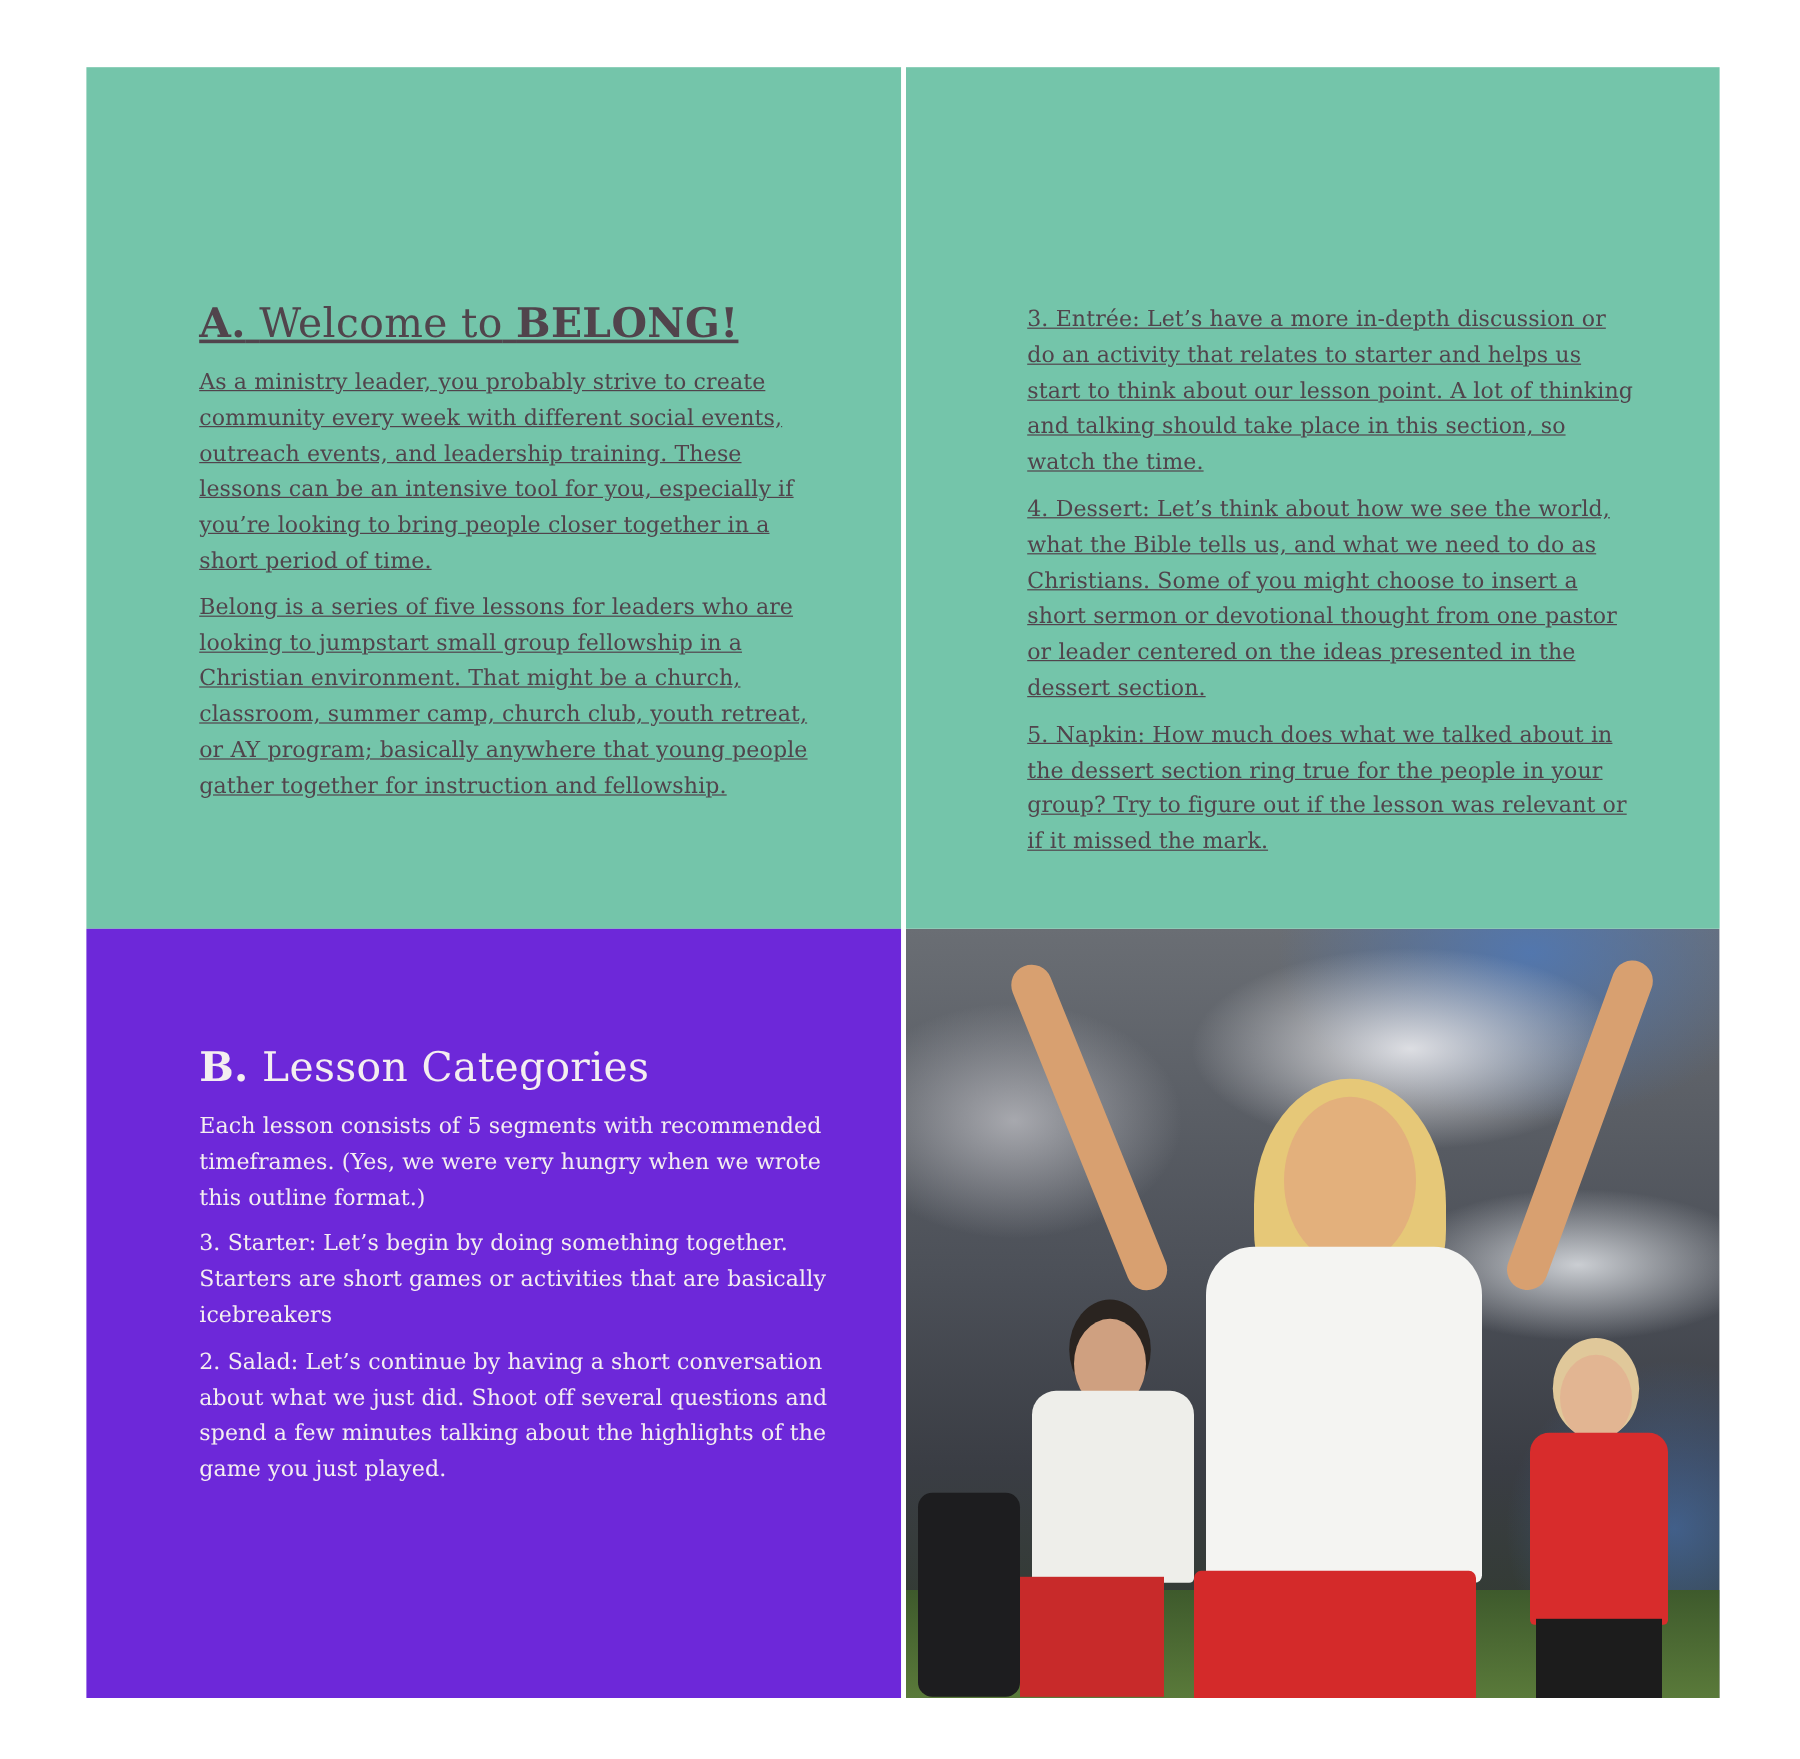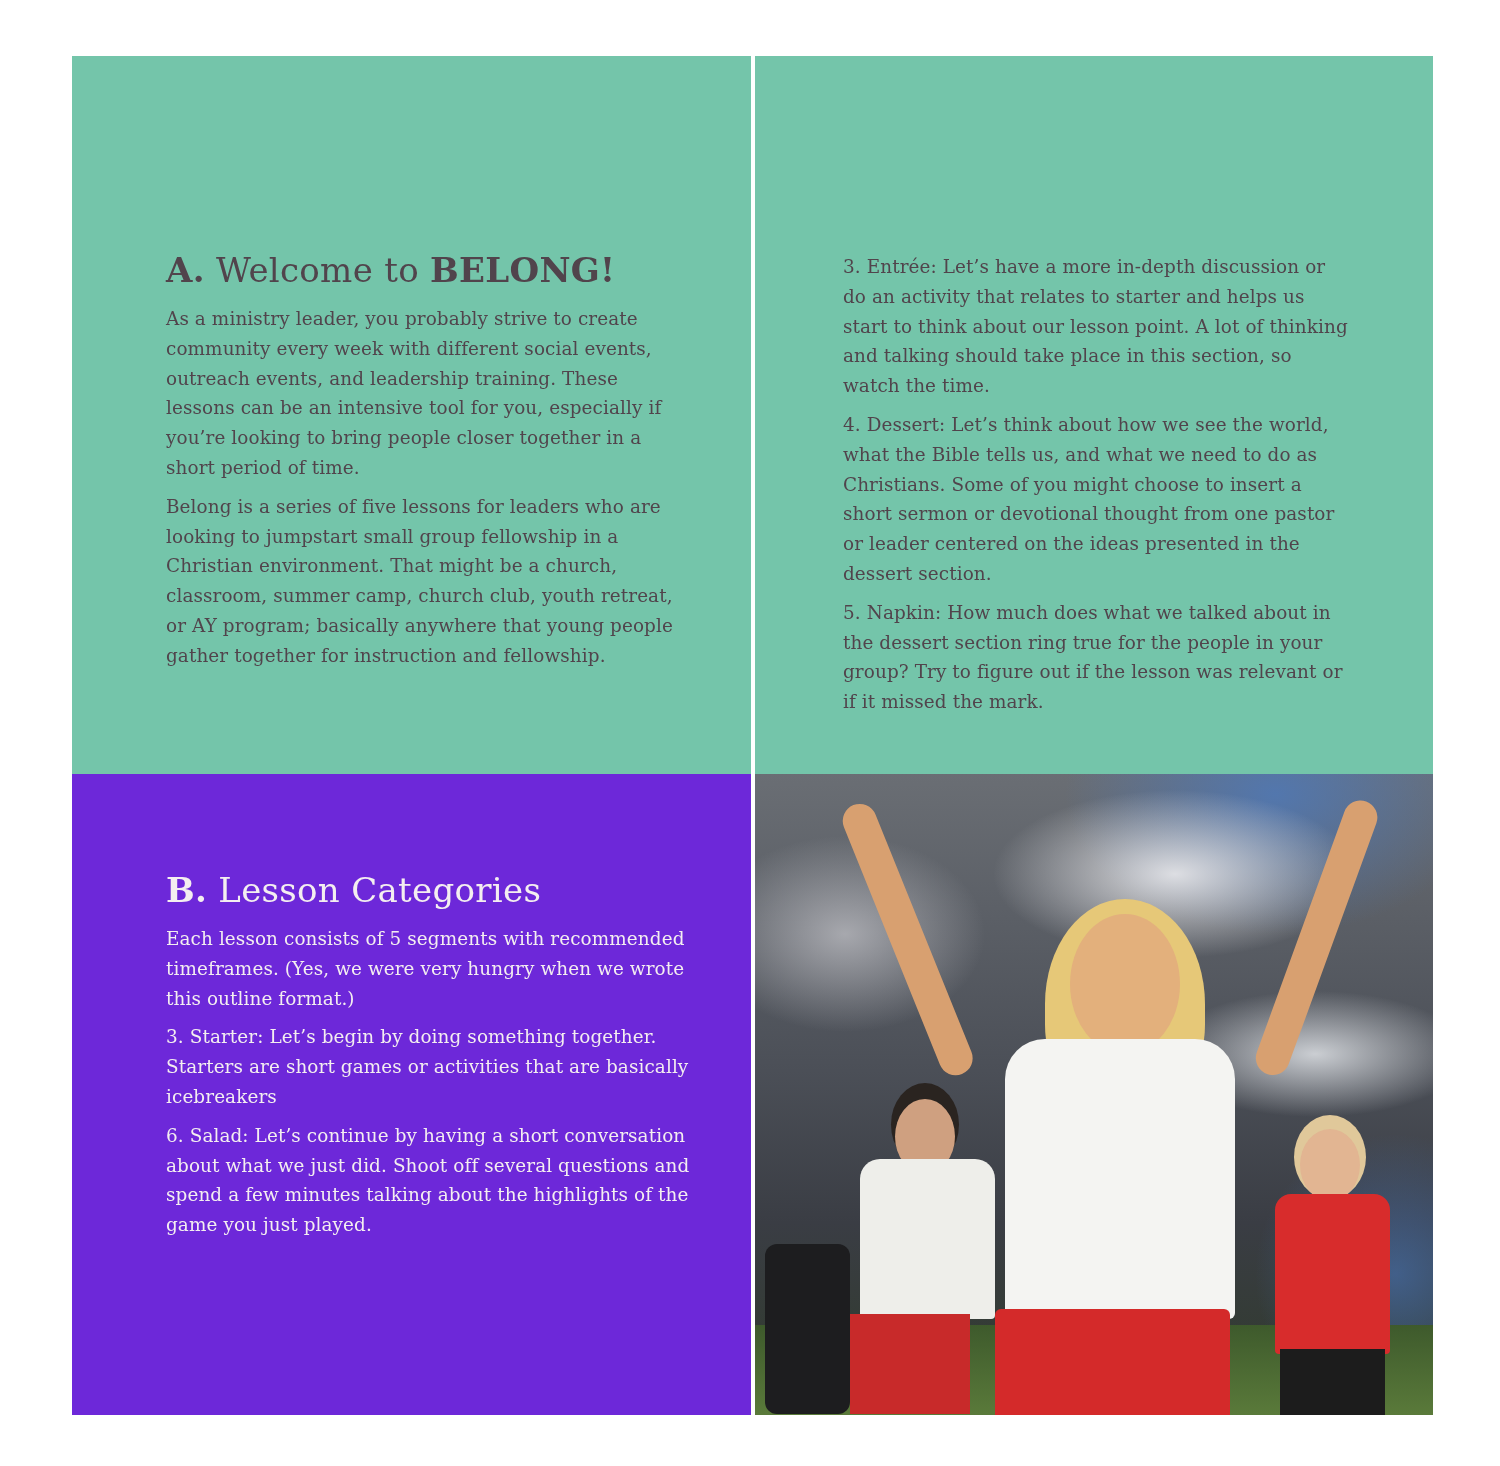--- a/index.html
+++ b/index.html
@@ -12,22 +12,22 @@
   #p-bl { left: 72px; top: 774px; width: 679px; height: 641px; }
   #p-br { left: 755px; top: 774px; width: 678px; height: 641px; overflow: hidden; }
   .divider { position: absolute; left: 751px; top: 56px; width: 4px; height: 1359px; background: #ffffff; }
 
   .content { position: absolute; font-family: "DejaVu Serif", serif; font-weight: 300; }
   h2 { margin: 0 0 14px 0; font-family: "DejaVu Serif", serif; font-weight: normal; font-size: 34px; line-height: 40px; letter-spacing: 0.3px; }
   h2 .letter { font-weight: bold; }
   h2 .brand { font-weight: bold; }
   p { margin: 0 0 9px 0; font-size: 18.4px; line-height: 29.8px; letter-spacing: 0.1px; }
 
-  #c-tl { left: 94px; top: 194px; width: 520px; }
-  #c-tr { left: 88px; top: 196px; width: 510px; }
+  #c-tl { left: 94px; top: 194px; width: 520px; text-decoration: underline; }
+  #c-tr { left: 101px; top: 196px; width: 510px; text-decoration: underline; }
   #c-bl { left: 94px; top: 96px; width: 530px; }
 
   
   .sky { position: absolute; inset: 0;
     background:
       radial-gradient(ellipse 260px 120px at 420px 100px, rgba(235,235,238,0.9), rgba(235,235,238,0) 70%),
       radial-gradient(ellipse 220px 90px at 560px 280px, rgba(225,228,232,0.85), rgba(225,228,232,0) 70%),
       radial-gradient(ellipse 200px 140px at 90px 160px, rgba(200,200,205,0.7), rgba(200,200,205,0) 70%),
       radial-gradient(ellipse 300px 200px at 520px 20px, rgba(80,120,180,0.9), rgba(80,120,180,0) 70%),
       radial-gradient(ellipse 200px 200px at 640px 500px, rgba(70,110,170,0.7), rgba(70,110,170,0) 70%),
@@ -73,21 +73,21 @@
 </div>
 
 <div class="panel plum" id="p-bl">
   <div class="content" id="c-bl">
     <h2>
       <span class="letter">B.</span>
       <span>Lesson Categories</span>
     </h2>
     <p>Each lesson consists of 5 segments with recommended timeframes. (Yes, we were very hungry when we wrote this outline format.)</p>
     <p>3. Starter: Let’s begin by doing something together. Starters are short games or activities that are basically icebreakers</p>
-    <p>6. Salad: Let’s continue by having a short conversation about what we just did. Shoot off several questions and spend a few minutes talking about the highlights of the game you just played.</p>
+    <p>2. Salad: Let’s continue by having a short conversation about what we just did. Shoot off several questions and spend a few minutes talking about the highlights of the game you just played.</p>
   </div>
 </div>
 
 <div class="panel" id="p-br" aria-label="Smiling young woman in white t-shirt and red shorts cheering with arms raised, surrounded by girls in cheer uniforms under a cloudy sky">
   <div class="sky"></div>
   <div class="grass"></div>
   <div class="shape bg-kid1"></div>
   <div class="shape girl1-head"></div>
   <div class="shape girl1-shirt"></div>
   <div class="shape girl1-skirt"></div>

